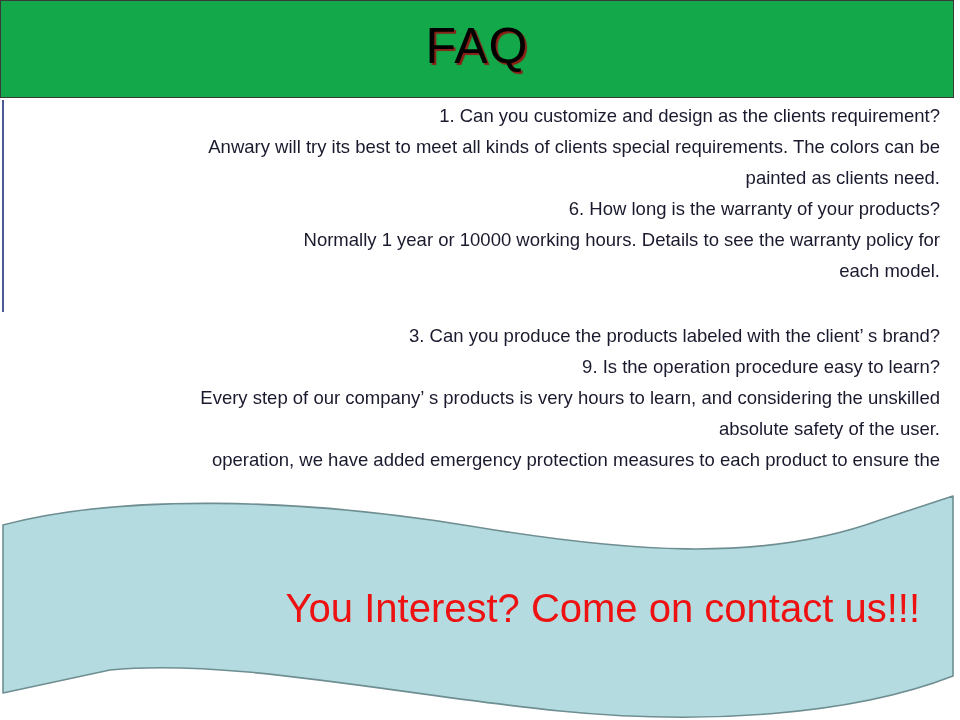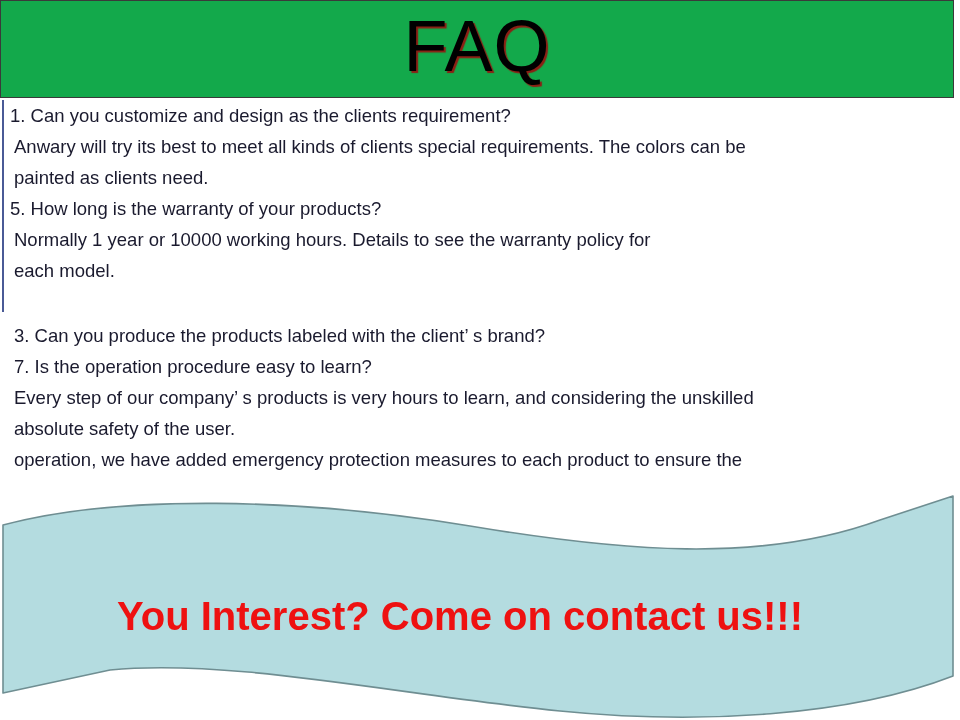--- a/index.html
+++ b/index.html
@@ -32,21 +32,21 @@
     height: 98px;
     background: #13A94B;
     border: 1px solid #3a3a3a;
     box-sizing: border-box;
     display: flex;
     align-items: center;
     justify-content: center;
   }
   #header-title {
     font-family: "Liberation Sans", sans-serif;
-    font-size: 72px;
+    font-size: 50px;
     line-height: 1;
     font-weight: 400;
     color: #000000;
     letter-spacing: 1px;
     text-shadow: 2px 2px 1px rgba(140, 30, 20, 0.75);
     transform: translateY(-3px);
     white-space: nowrap;
   }
 
   
@@ -65,20 +65,21 @@
     left: 0px;
     top: 100px;
     width: 940px;
   }
   .faq-line {
     font-family: "Liberation Sans", sans-serif;
     font-size: 18.5px;
     line-height: 31px;
     color: #1a1a2e;
     white-space: nowrap;
+    text-align: right;
   }
   .q-line  { padding-left: 10px; }
   .a-line  { padding-left: 14px; }
 
   .gap-block { height: 34px; }
 
   
   #wave-wrap {
     position: absolute;
     left: 0px;
@@ -91,56 +92,55 @@
     width: 960px;
     height: 240px;
   }
 
   
   #cta-text {
     position: absolute;
     left: 0px;
     top: 586px;
     width: 920px;
-    text-align: center;
+    text-align: right;
     font-family: "Liberation Sans", sans-serif;
     font-size: 40px;
-    font-weight: bold;
+    font-weight: normal;
     color: #EE1111;
     white-space: nowrap;
     letter-spacing: 0px;
-    margin-top: 8px;
   }
 </style>
 </head>
 <body>
 
 <div id="slide">
 
   <div id="header-banner" style="background: rgb(19, 169, 75);">
     <div id="header-title" style="color: rgb(0, 0, 0); text-shadow: rgb(140, 30, 20) 2px 2px 1px;">FAQ</div>
   </div>
 
   <div id="left-rule" style="background: rgb(74, 90, 150);"></div>
 
   <div id="faq-body">
 
     <div class="faq-line q-line">1. Can you customize and design as the clients requirement?</div>
     <div class="faq-line a-line">Anwary will try its best to meet all kinds of clients special requirements. The colors can be</div>
     <div class="faq-line a-line">painted as clients need.</div>
 
-    <div class="faq-line q-line">5. How long is the warranty of your products?</div>
+    <div class="faq-line q-line">6. How long is the warranty of your products?</div>
     <div class="faq-line a-line">Normally 1 year or 10000 working hours. Details to see the warranty policy for</div>
     <div class="faq-line a-line">each model.</div>
 
     <div class="gap-block"></div>
 
     <div class="faq-line a-line">3. Can you produce the products labeled with the client’ s brand?</div>
 
-    <div class="faq-line a-line">7. Is the operation procedure easy to learn?</div>
+    <div class="faq-line a-line">9. Is the operation procedure easy to learn?</div>
     <div class="faq-line a-line">Every step of our company’ s products is very hours to learn, and considering the unskilled</div>
     <div class="faq-line a-line">absolute safety of the user.</div>
     <div class="faq-line a-line">operation, we have added emergency protection measures to each product to ensure the</div>
 
   </div>
 
   <div id="wave-wrap">
     <svg id="wave-svg" viewBox="0 0 960 240" preserveAspectRatio="none">
       <path id="wave-path" d="M 3,45
                C 120,14 300,18 470,46

